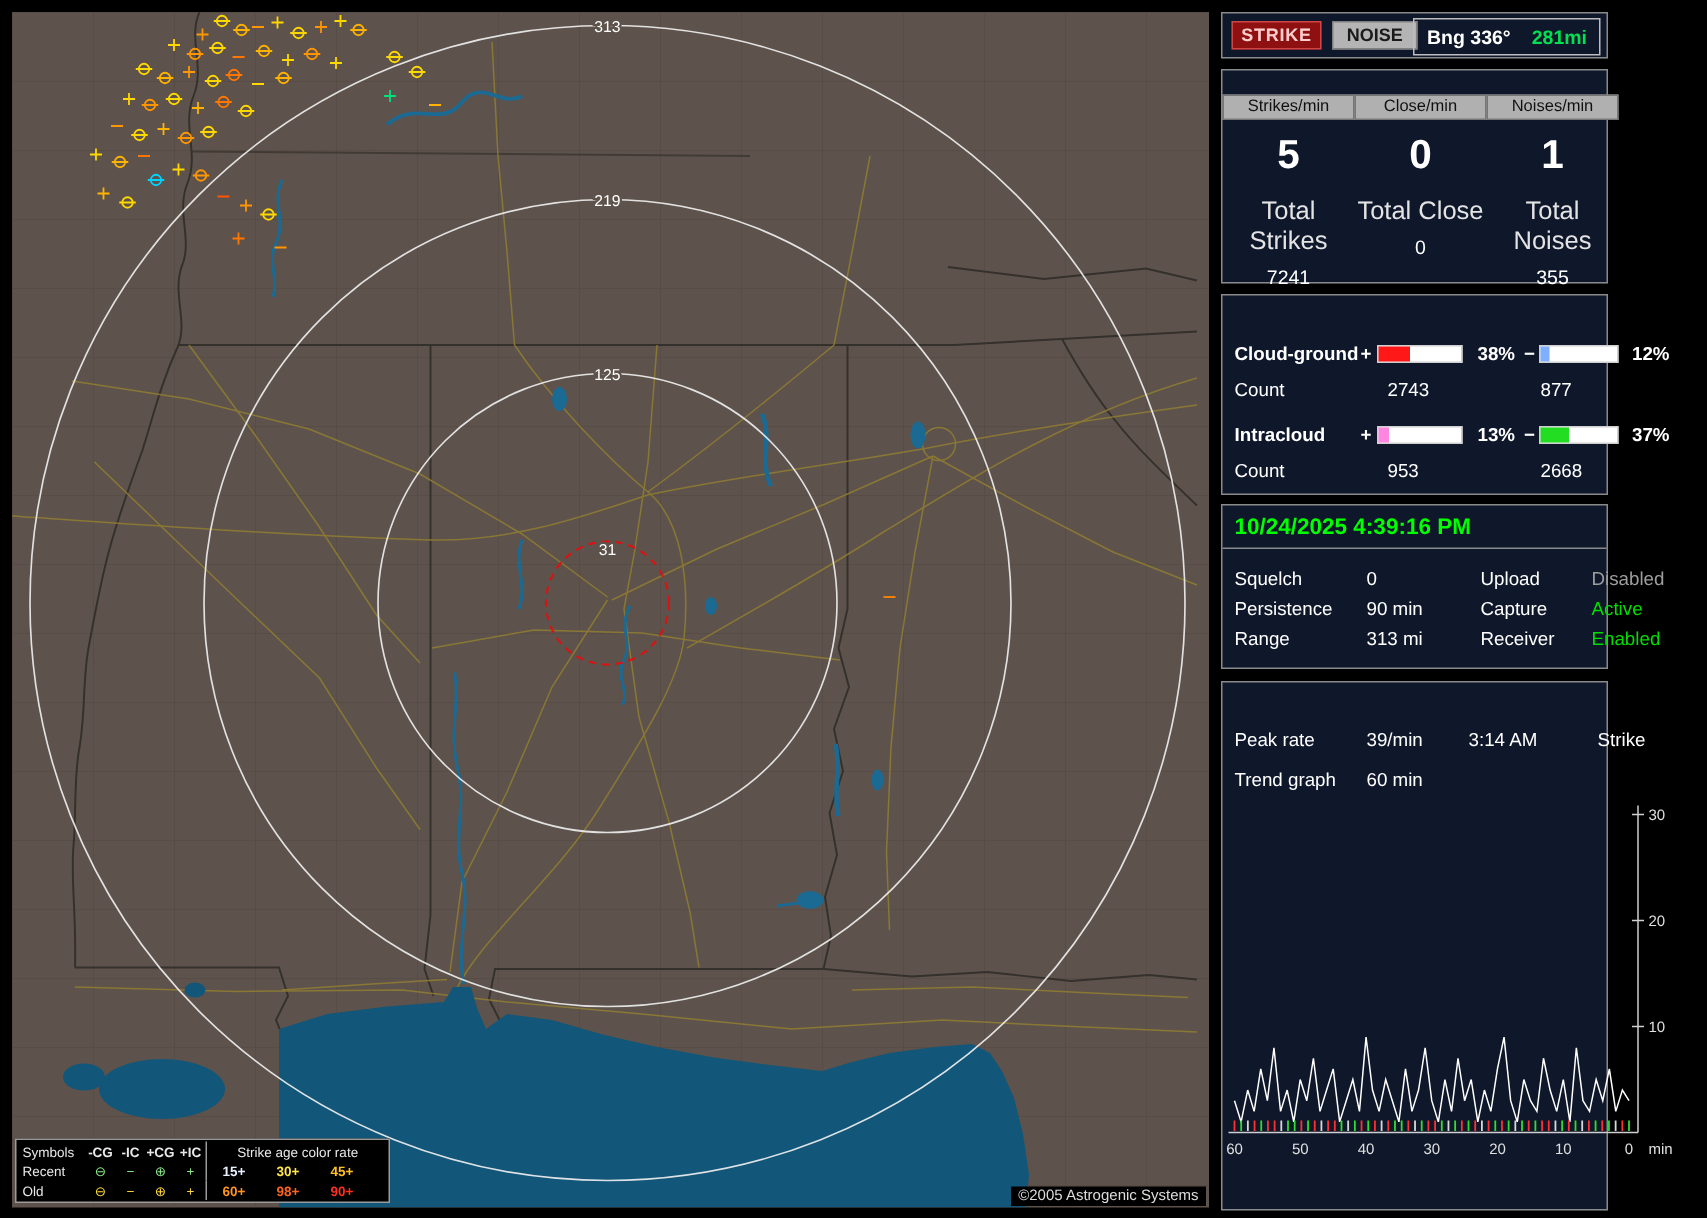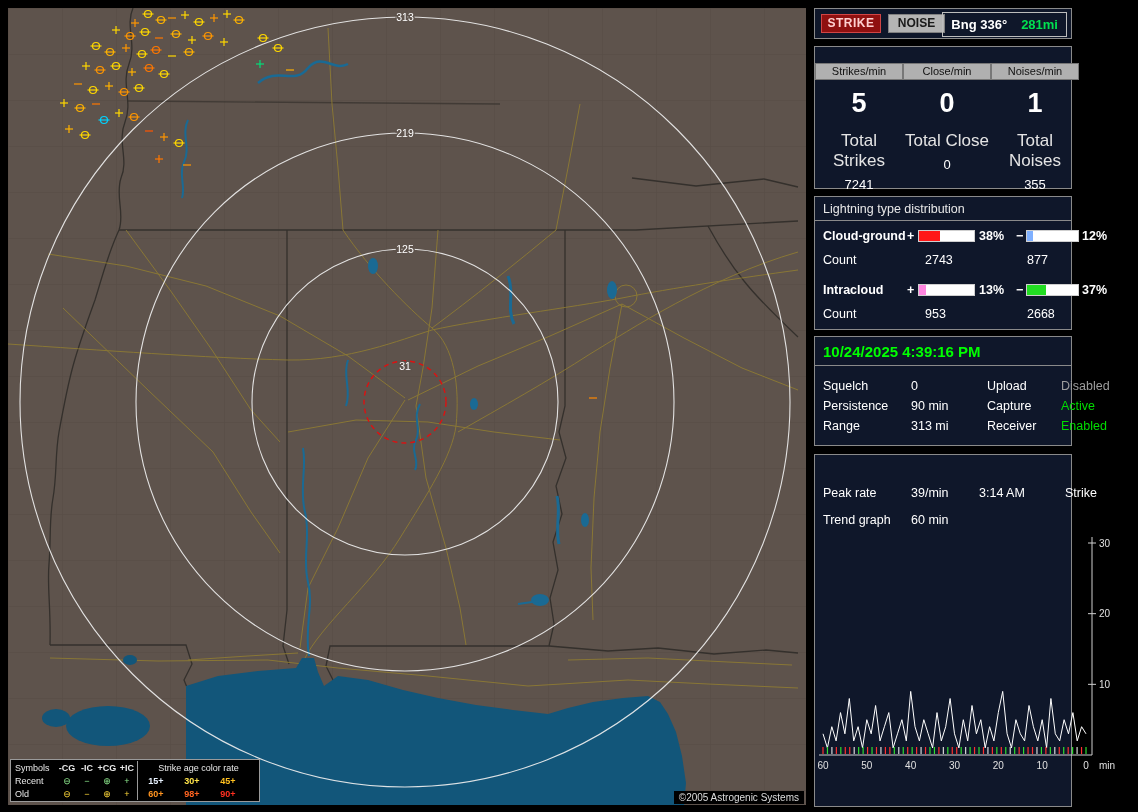--- a/index.html
+++ b/index.html
@@ -42,21 +42,21 @@
   .ctval{margin-top:6px;font-size:13px;}
   #dist-box{top:196px;height:134px;}
   .dtitle{padding:5px 8px 4px;font-size:12.5px;color:#e8e8e8;border-bottom:1px solid #8a8a8a;}
   .drow{position:absolute;left:0;width:100%;height:15px;font-size:12.5px;}
   .dname{position:absolute;left:8px;font-weight:bold;}
   .dcount{position:absolute;left:8px;}
   .dsign{position:absolute;font-weight:bold;}
   .dbar{position:absolute;top:1px;width:57px;height:12px;background:#ffffff;
         border:1px solid #cfcfcf;display:block;box-sizing:border-box;}
   .dfill{display:block;height:100%;}
-  .dpct{position:absolute;font-weight:bold;}
+  .dpct{position:absolute;font-weight:bold;margin-left:6px;}
   .dval{position:absolute;}
   #status-box{top:336px;height:110px;}
   .datetime{padding:6px 8px 5px;color:#00ff00;font-weight:bold;font-size:15px;border-bottom:1px solid #8a8a8a;}
   .strow{position:absolute;width:100%;height:20px;font-size:12.5px;}
   .st1{position:absolute;left:8px;}  .st2{position:absolute;left:96px;}
   .st3{position:absolute;left:172px;}.st4{position:absolute;left:246px;}
   #trend-box{top:454px;height:353px;}
   .trow{position:absolute;width:100%;height:18px;font-size:12.5px;}
   .t1{position:absolute;left:8px;}  .t2{position:absolute;left:96px;}
   .t3{position:absolute;left:164px;}.t4{position:absolute;left:250px;}
@@ -416,21 +416,20 @@
     </div>
     <div class="ccol">
       <div class="chead">Noises/min</div>
       <div class="crate">1</div>
       <div class="ctlabel">Total Noises</div>
       <div class="ctval">355</div>
     </div>
   </div>
 
   <div class="pbox" id="dist-box">
-    <div class="dtitle">Lightning type distribution</div>
     <div class="drow" style="top:32px">
       <span class="dname">Cloud-ground</span>
       <span class="dsign" style="left:92px">+</span>
       <span class="dbar" style="left:103px">
             <span class="dfill" style="background: rgb(255, 24, 24); width: 38%;"></span>
           </span>
       <span class="dpct" style="left:164px">38%</span>
       <span class="dsign" style="left:201px">−</span>
       <span class="dbar" style="left:211px;width:53px">
             <span class="dfill" style="background: rgb(127, 176, 255); width: 12%;"></span>

